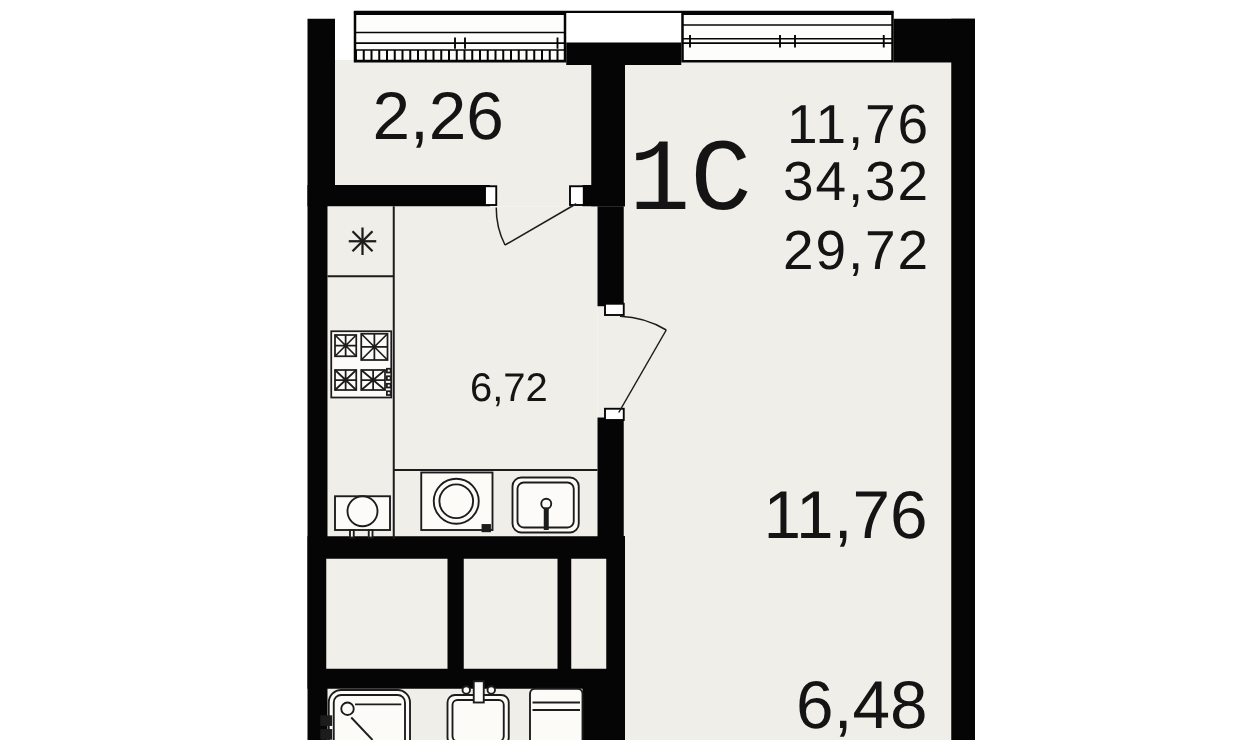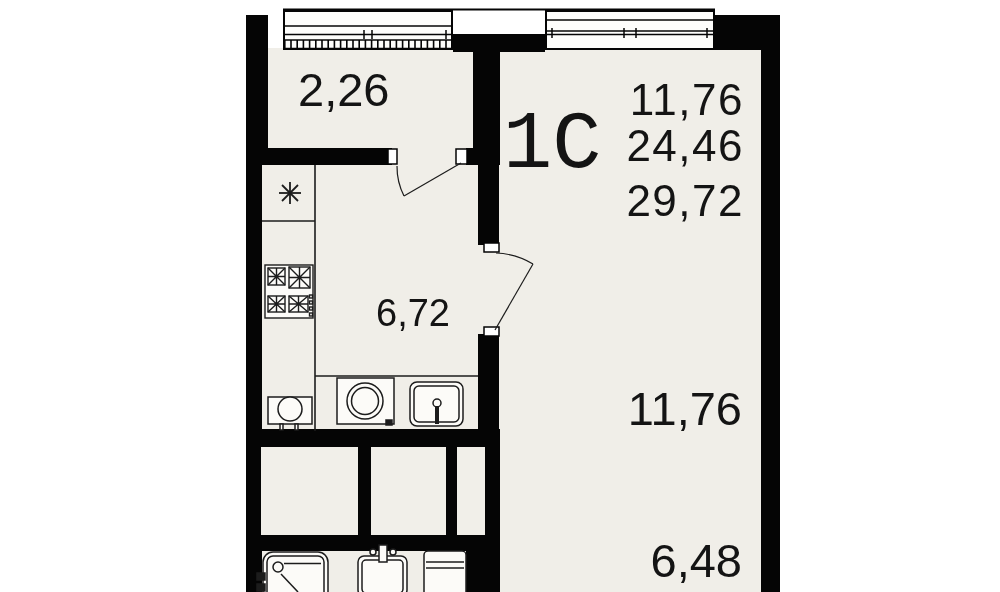--- a/index.html
+++ b/index.html
@@ -2,22 +2,22 @@
 <html><head>
 <meta charset="utf-8">
 <style>
   html,body{margin:0;padding:0;background:#ffffff;}
   #stage{position:relative;width:1000px;height:592px;background:#ffffff;overflow:hidden;
          font-family:"Liberation Sans","DejaVu Sans",sans-serif;color:#111;}
   .floor{position:absolute;background:#f0eee8;}
   .w{position:absolute;background:#050505;}
   .niche{position:absolute;background:#f1efe9;}
   .lbl{position:absolute;color:#141414;white-space:pre;line-height:1;}
-  .lbl-room{font-size:47px;}
-  .lbl-kitchen{font-size:38px;text-align:center;}
+  .lbl-room{font-size:54px;}
+  .lbl-kitchen{font-size:32px;text-align:center;}
   .lbl-unit{font-size:82px;}
   .lbl-sum{font-size:44px;line-height:46px;letter-spacing:1.5px;text-align:right;}
   svg{position:absolute;left:0;top:0;}
 </style>
 </head>
 <body>
 
 <div id="stage">
 
   <div class="floor" style="left:262px;top:48px;width:211px;height:100px;"></div>
@@ -160,19 +160,19 @@
 
     <g stroke="#1c1c1c" stroke-width="1.2" fill="none">
       <line x1="495" y1="330" x2="533" y2="264"></line>
       <path d="M496 253 A77 77 0 0 1 533 264"></path>
     </g>
   </svg>
 
   <div class="lbl lbl-room" style="left:298px;top:66px;">2,26</div>
   <div class="lbl lbl-unit" style="left:503px;top:105px;font-family:Liberation Mono, monospace;">1С</div>
   <div class="lbl lbl-sum" style="right:256px;top:77px;">11,76</div>
-  <div class="lbl lbl-sum" style="right:256px;top:123px;">24,46</div>
+  <div class="lbl lbl-sum" style="right:256px;top:123px;">34,32</div>
   <div class="lbl lbl-sum" style="right:256px;top:178px;">29,72</div>
   <div class="lbl lbl-kitchen" style="left:376px;top:294px;">6,72</div>
   <div class="lbl lbl-room" style="right:258px;top:385px;text-align:right;">11,76</div>
   <div class="lbl lbl-room" style="right:258px;top:537px;text-align:center;">6,48</div>
 
 </div>
 
 </body></html>

